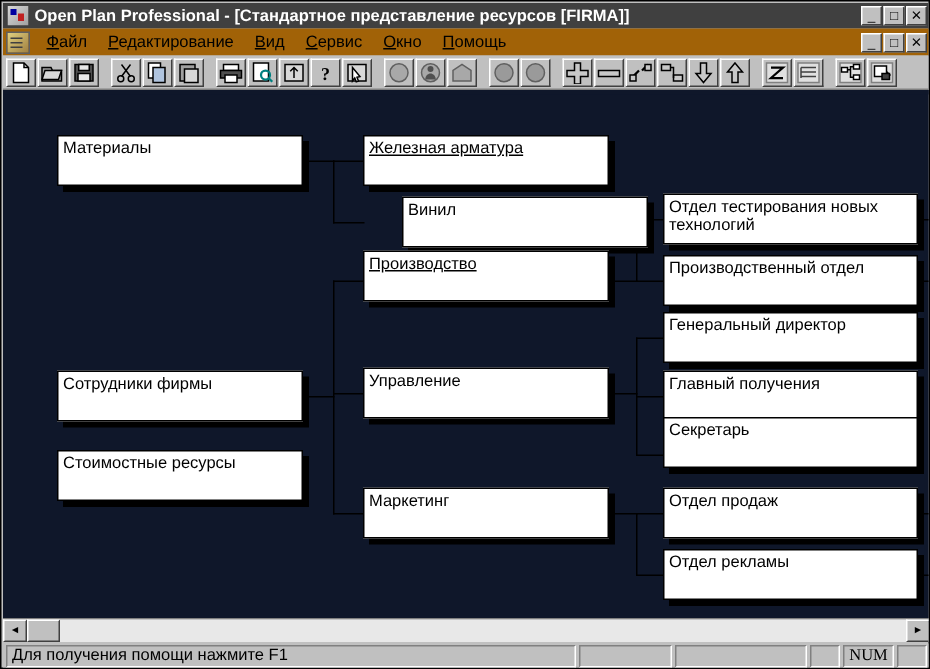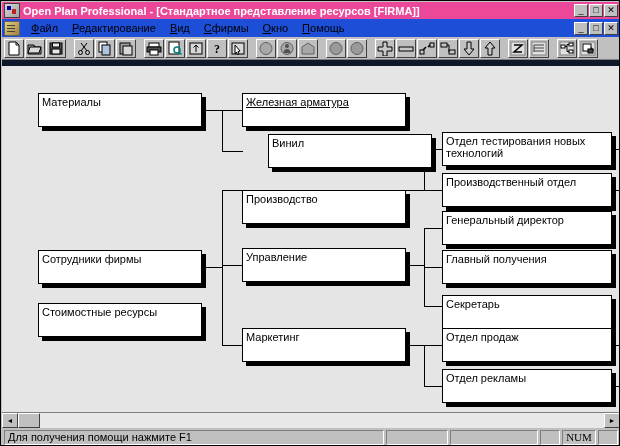--- a/index.html
+++ b/index.html
@@ -18,21 +18,21 @@
     background: #c0c0c0;
     box-sizing: border-box;
     border: 1px solid #000;
     overflow: hidden;
   }
 
   
   .titlebar {
     position: absolute; left: 1px; top: 1px;
     width: 618px; height: 17px;
-    background: #ec4899;
+    background: #404040;
     display: flex; align-items: center;
     box-sizing: border-box;
     padding: 0 2px;
   }
   .title-icon {
     width: 14px; height: 13px;
     margin-right: 3px;
     background: linear-gradient(135deg,#d8d8d8 0%,#a0a0a0 100%);
     border: 1px solid #404040;
     position: relative;
@@ -69,21 +69,21 @@
     color: #000;
     font-family: "Liberation Sans", sans-serif;
     box-sizing: border-box;
     overflow: hidden;
   }
 
   
   .menubar {
     position: absolute; left: 1px; top: 18px;
     width: 618px; height: 18px;
-    background: #1d4ed8;
+    background: #a16207;
     display: flex; align-items: center;
     box-sizing: border-box;
     padding: 0 2px;
   }
   .mdi-icon {
     width: 14px; height: 13px;
     margin-right: 4px;
     background: linear-gradient(135deg,#e0d080 0%,#a08040 100%);
     border: 1px solid #606060;
     position: relative;
@@ -129,22 +129,22 @@
     display: flex; align-items: center; justify-content: center;
   }
   .tsep { width: 7px; height: 19px; flex: 0 0 auto; }
   .tbtn svg { display: block; }
 
   
   .client {
     position: absolute;
     left: 1px; top: 59px;
     width: 618px; height: 352px;
-    background: #e5e5e5;
-    border-top: 6px solid #0f172a;
+    background: #0f172a;
+    border-top: 3px solid #0f172a;
     overflow: hidden;
   }
   .node {
     position: absolute;
     background: #ffffff;
     border: 1px solid #000000;
     box-shadow: 4px 4px 0 #000000;
     box-sizing: border-box;
     font-size: 11px;
     color: #000;
@@ -244,21 +244,21 @@
       <div class="wbtn">✕</div>
     </div>
   </div>
 
   <div class="menubar">
     <div class="mdi-icon"></div>
     <div class="menu-items">
       <div class="menu-item"><u>Ф</u><span>айл</span></div>
       <div class="menu-item"><u>Р</u><span>едактирование</span></div>
       <div class="menu-item"><u>В</u><span>ид</span></div>
-      <div class="menu-item"><u>С</u><span>фирмы</span></div>
+      <div class="menu-item"><u>С</u><span>ервис</span></div>
       <div class="menu-item"><u>О</u><span>кно</span></div>
       <div class="menu-item"><u>П</u><span>омощь</span></div>
     </div>
     <div class="mdi-btns">
       <div class="wbtn">_</div>
       <div class="wbtn">□</div>
       <div class="wbtn">✕</div>
     </div>
   </div>
 
@@ -456,28 +456,28 @@
       <div class="line h" style="left: 422px; top: 320px; width: 19px;"></div>
       <div class="line h" style="left: 610px; top: 83px; width: 8px;"></div>
       <div class="line h" style="left: 610px; top: 124px; width: 8px;"></div>
       <div class="line h" style="left: 610px; top: 279px; width: 8px;"></div>
       <div class="line h" style="left: 610px; top: 320px; width: 8px;"></div>
       <div class="node" style="left: 36px; top: 27px; width: 164px; height: 34px;"><span>Материалы</span></div>
       <div class="node" style="left: 36px; top: 184px; width: 164px; height: 34px;"><span>Сотрудники фирмы</span></div>
       <div class="node" style="left: 36px; top: 237px; width: 164px; height: 34px;"><span>Стоимостные ресурсы</span></div>
       <div class="node" style="left: 240px; top: 27px; width: 164px; height: 34px; text-decoration: underline;"><span>Железная арматура</span></div>
       <div class="node" style="left: 240px; top: 68px; width: 164px; height: 34px; margin-left: 26px;"><span>Винил</span></div>
-      <div class="node" style="left: 240px; top: 124px; width: 164px; height: 34px;"><span>Производство</span></div>
+      <div class="node" style="left: 240px; top: 104px; width: 164px; height: 34px; text-decoration: underline;"><span>Производство</span></div>
       <div class="node" style="left: 240px; top: 182px; width: 164px; height: 34px;"><span>Управление</span></div>
       <div class="node" style="left: 440px; top: 66px; width: 170px; height: 34px;"><span>Отдел тестирования новых технологий</span></div>
       <div class="node" style="left: 240px; top: 262px; width: 164px; height: 34px;"><span>Маркетинг</span></div>
       <div class="node" style="left: 440px; top: 107px; width: 170px; height: 34px;"><span>Производственный отдел</span></div>
       <div class="node" style="left: 440px; top: 145px; width: 170px; height: 34px;"><span>Генеральный директор</span></div>
       <div class="node" style="left: 440px; top: 184px; width: 170px; height: 34px;"><span>Главный получения</span></div>
-      <div class="node" style="left: 440px; top: 229px; width: 170px; height: 34px;"><span>Секретарь</span></div>
+      <div class="node" style="left: 440px; top: 215px; width: 170px; height: 34px;"><span>Секретарь</span></div>
       <div class="node" style="left: 440px; top: 262px; width: 170px; height: 34px;"><span>Отдел продаж</span></div>
       <div class="node" style="left: 440px; top: 303px; width: 170px; height: 34px;"><span>Отдел рекламы</span></div>
     </div>
 
   <div class="hscroll">
     <div class="sb-arrow">◄</div>
     <div class="sb-track">
       <div class="sb-thumb"></div>
     </div>
     <div class="sb-arrow">►</div>

